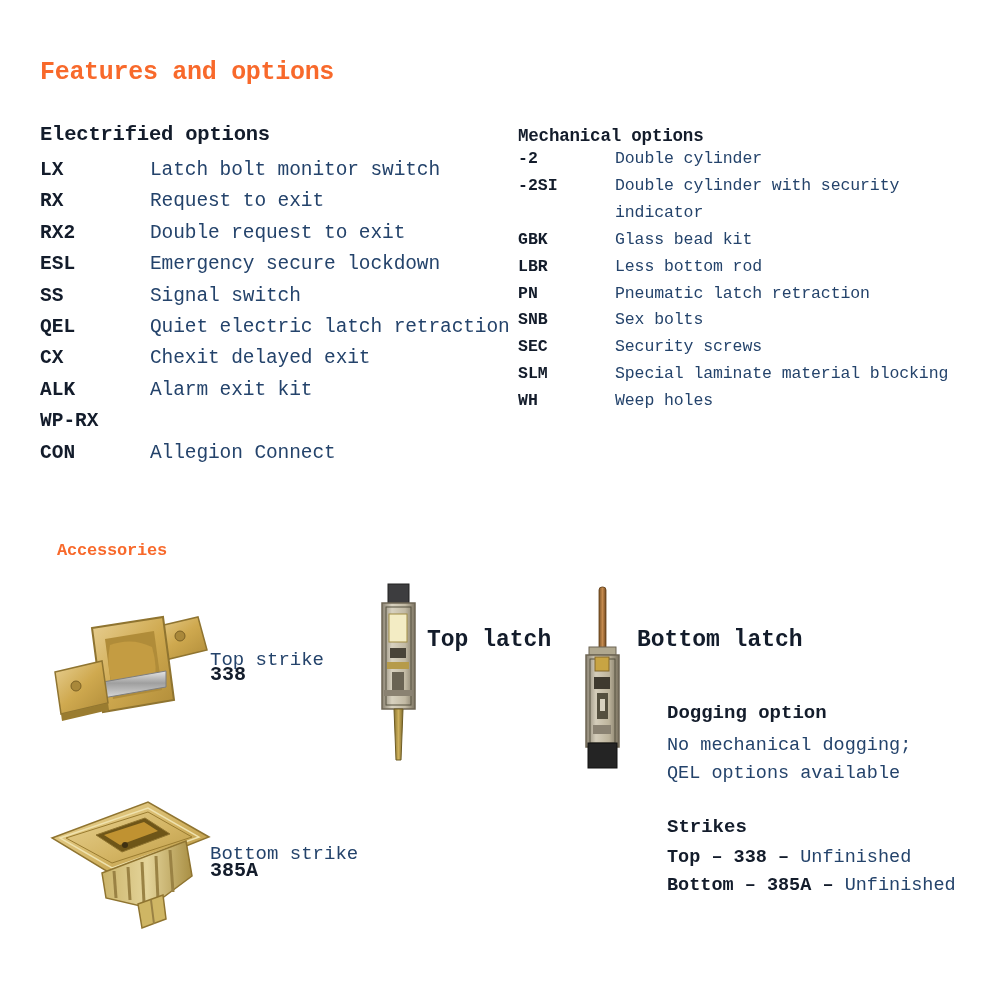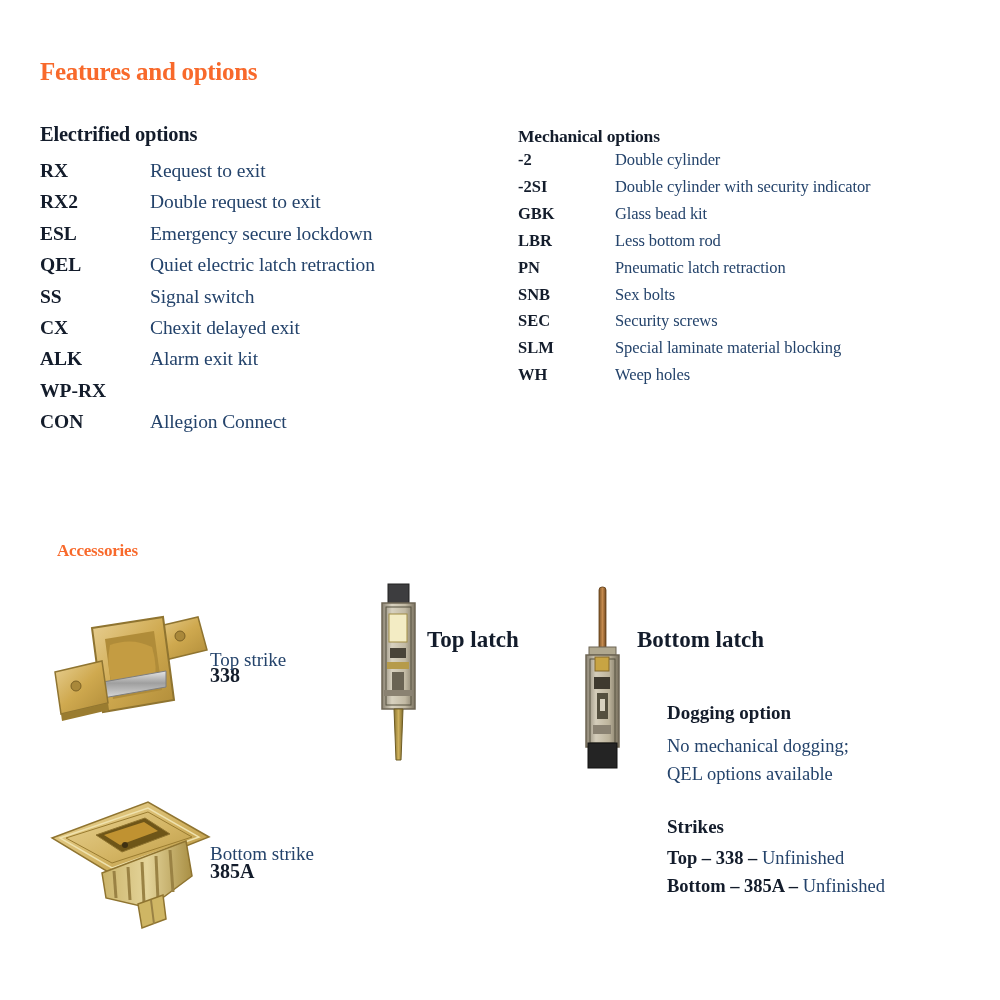--- a/index.html
+++ b/index.html
@@ -1,18 +1,18 @@
 <!DOCTYPE html>
 <html><head>
 <meta charset="utf-8">
 <style>
   html,body{margin:0;padding:0;background:#ffffff;}
   .page{
     position:relative;width:1000px;height:1000px;background:#ffffff;overflow:hidden;
-    font-family:Liberation Serif, serif;color:#24436b;
+    font-family:Liberation Mono, monospace;color:#24436b;
   }
   .abs{position:absolute;}
   h1,h2,h3{margin:0;font-weight:bold;}
   .orange-h1{font-size:25px;letter-spacing:-0.3px;color:#f8692b;}
   .orange-h2{font-size:17px;letter-spacing:-0.2px;color:#f8692b;}
 
   .opt-col{display:block;}
   .opt-col h2{color:#131c2b;letter-spacing:-0.2px;}
   .col-elec h2{font-size:20.5px;margin-bottom:9px;}
   .col-mech h2{font-size:17.5px;margin-bottom:0;}
@@ -35,38 +35,42 @@
 </head>
 <body>
 
 <div class="page">
 
   <h1 class="abs orange-h1" style="left:40px;top:58px;">Features and options</h1>
 
   <div class="abs opt-col col-elec" style="left:40px;top:123px;width:470px;">
     <h2>Electrified options</h2>
     <div class="opt-row">
+      <span class="code">LX</span>
+      <span class="desc">Latch bolt monitor switch</span>
+    </div>
+    <div class="opt-row">
       <span class="code">RX</span>
       <span class="desc">Request to exit</span>
     </div>
     <div class="opt-row">
       <span class="code">RX2</span>
       <span class="desc">Double request to exit</span>
     </div>
     <div class="opt-row">
       <span class="code">ESL</span>
       <span class="desc">Emergency secure lockdown</span>
     </div>
     <div class="opt-row">
+      <span class="code">SS</span>
+      <span class="desc">Signal switch</span>
+    </div>
+    <div class="opt-row">
       <span class="code">QEL</span>
       <span class="desc">Quiet electric latch retraction</span>
-    </div>
-    <div class="opt-row">
-      <span class="code">SS</span>
-      <span class="desc">Signal switch</span>
     </div>
     <div class="opt-row">
       <span class="code">CX</span>
       <span class="desc">Chexit delayed exit</span>
     </div>
     <div class="opt-row">
       <span class="code">ALK</span>
       <span class="desc">Alarm exit kit</span>
     </div>
     <div class="opt-row">

